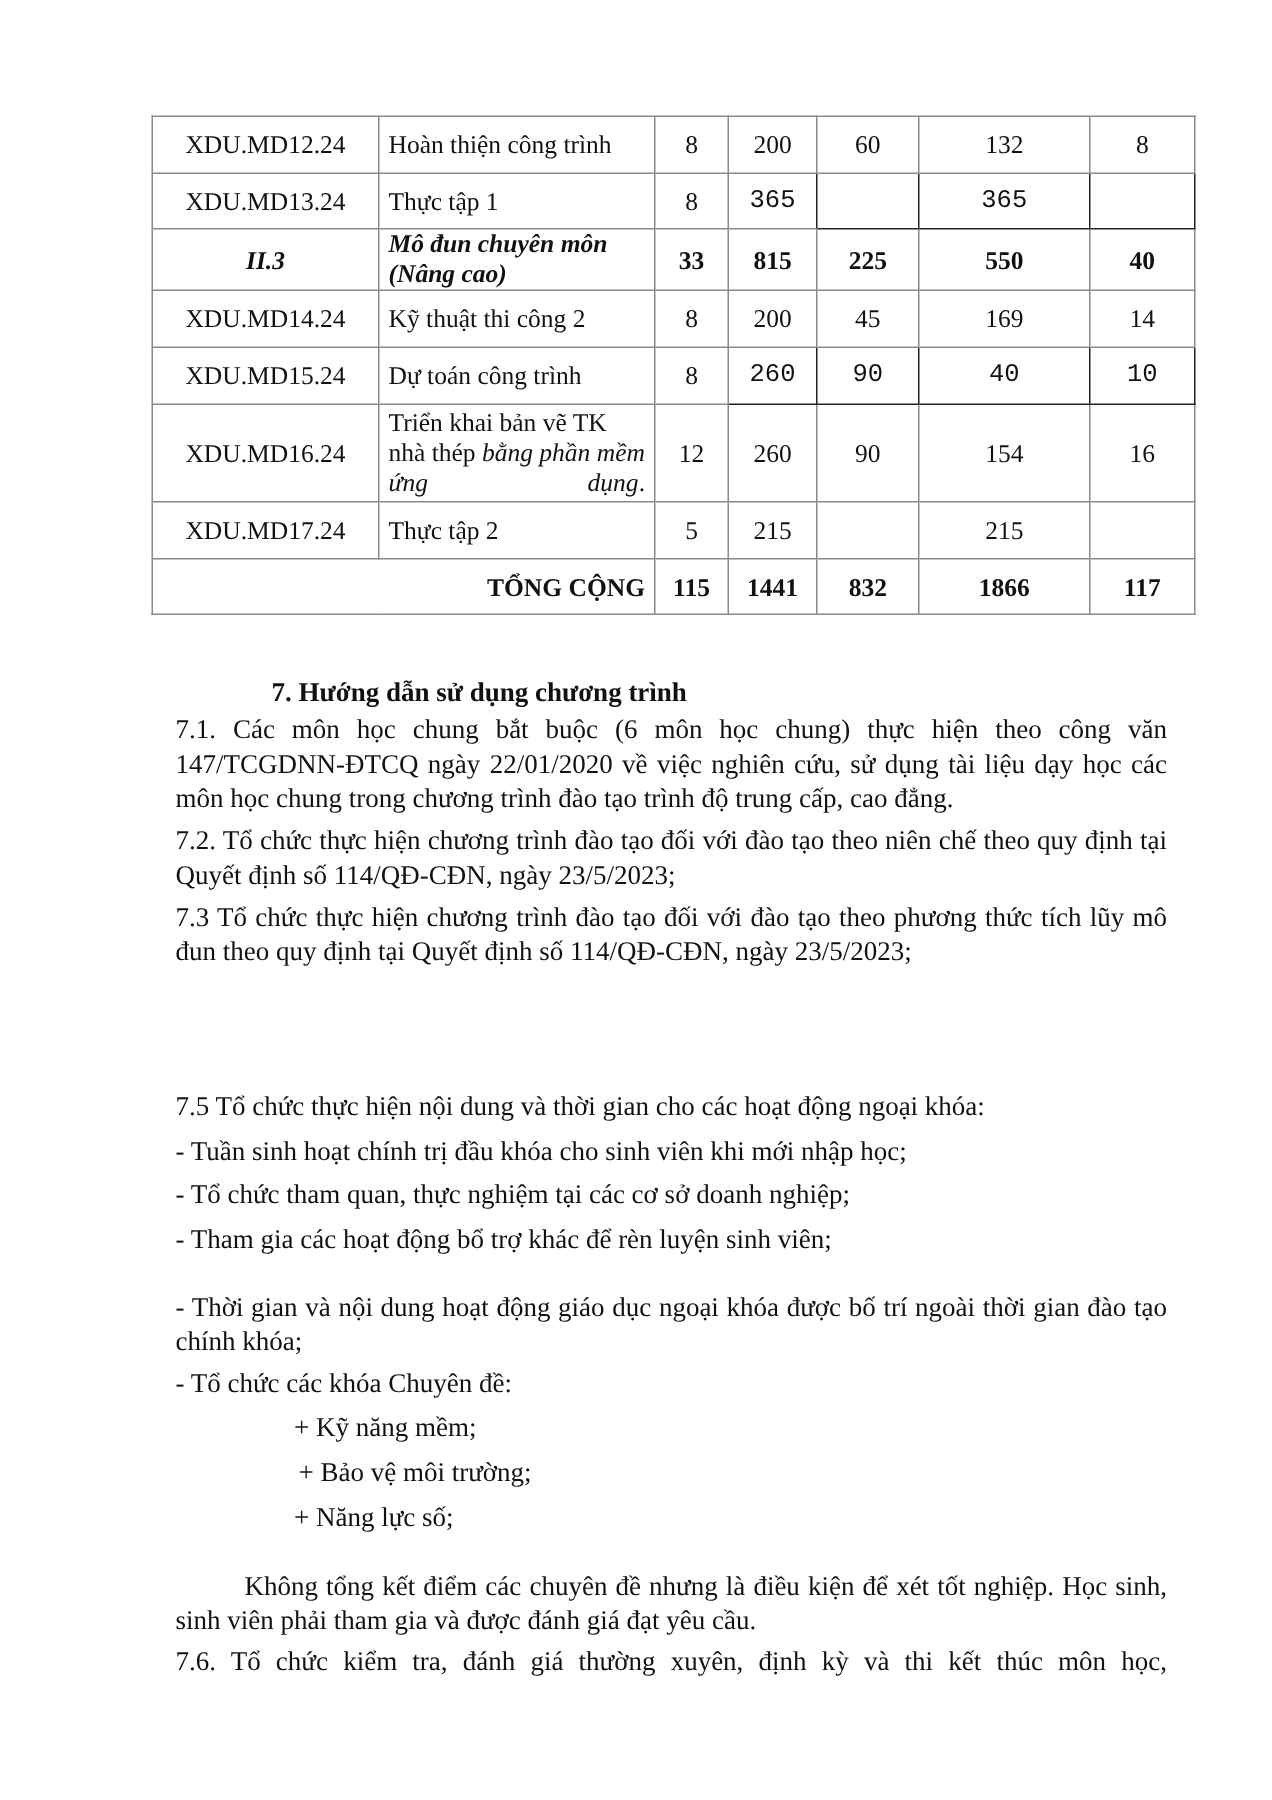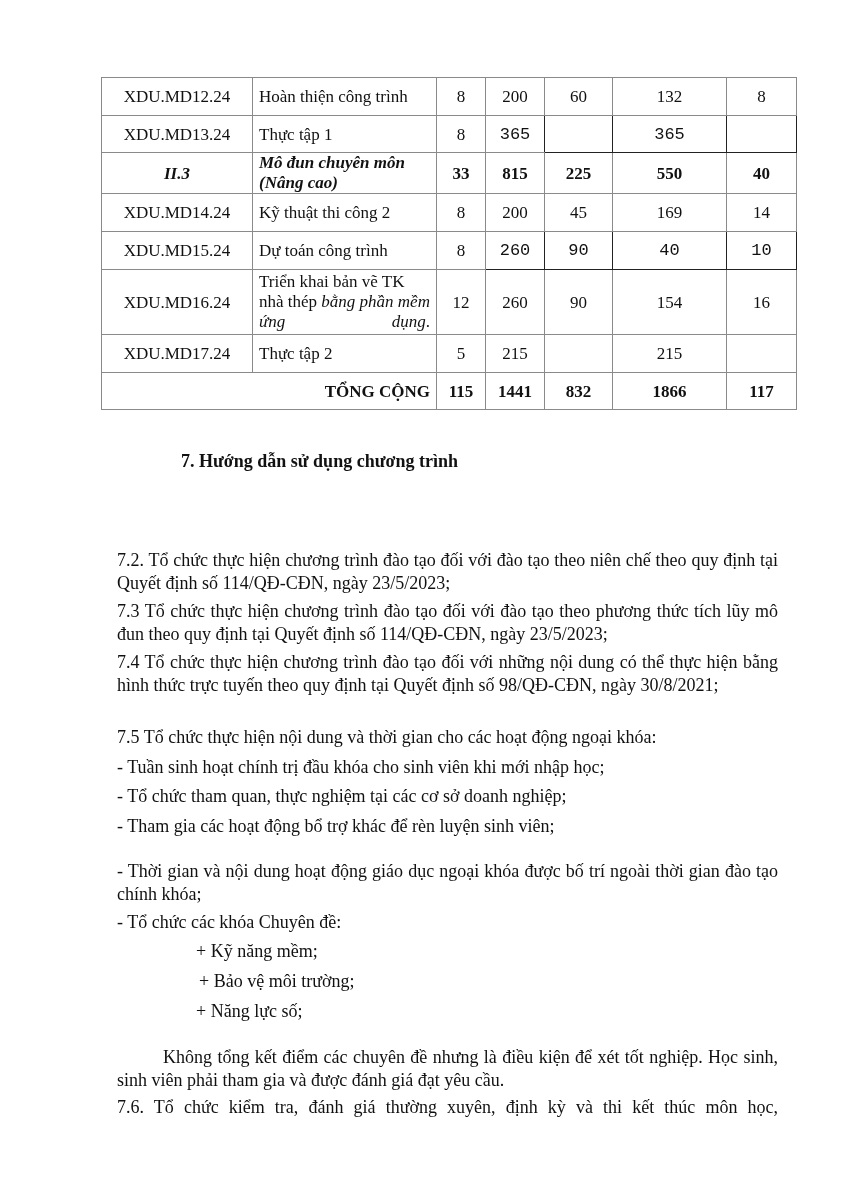--- a/index.html
+++ b/index.html
@@ -110,23 +110,23 @@
         <td class="num">1441</td>
         <td class="num">832</td>
         <td class="num">1866</td>
         <td class="num">117</td>
       </tr>
     </tbody>
   </table>
 
   <div class="heading" style="top:451px">7.  Hướng dẫn sử dụng chương trình</div>
 
+  <div class="txt just" style="top:475px">7.1. Các môn học chung bắt buộc (6 môn học chung) thực hiện theo công văn 147/TCGDNN-ĐTCQ ngày 22/01/2020 về việc nghiên cứu, sử dụng tài liệu dạy học các môn học chung trong chương trình đào tạo trình độ trung cấp, cao đẳng.</div>
   <div class="txt just" style="top:549px">7.2. Tổ chức thực hiện chương trình đào tạo đối với đào tạo theo niên chế theo quy định tại Quyết định số 114/QĐ-CĐN, ngày 23/5/2023;</div>
   <div class="txt just" style="top:600px">7.3 Tổ chức thực hiện chương trình đào tạo đối với đào tạo theo phương thức tích lũy mô đun theo quy định tại Quyết định số 114/QĐ-CĐN, ngày 23/5/2023;</div>
-  <div class="txt just" style="top:651px">7.4 Tổ chức thực hiện chương trình đào tạo đối với những nội dung có thể thực hiện bằng hình thức trực tuyến theo quy định tại Quyết định số 98/QĐ-CĐN, ngày 30/8/2021;</div>
   <div class="txt" style="top:726px">7.5 Tổ chức thực hiện nội dung và thời gian cho các hoạt động ngoại khóa:</div>
 
   <div class="txt" style="top:756px">- Tuần sinh hoạt chính trị đầu khóa cho sinh viên khi mới nhập học;</div>
   <div class="txt" style="top:785px">- Tổ chức tham quan, thực nghiệm tại các cơ sở doanh nghiệp;</div>
   <div class="txt" style="top:815px">- Tham gia các hoạt động bổ trợ khác để rèn luyện sinh viên;</div>
   <div class="txt just" style="top:860px">- Thời gian và nội dung hoạt động giáo dục ngoại khóa được bố trí ngoài thời gian đào tạo chính khóa;</div>
   <div class="txt" style="top:911px">- Tổ chức các khóa Chuyên đề:</div>
 
   <div class="sub" style="top:941px; left:182px">+ Kỹ năng mềm;</div>
   <div class="sub" style="top:971px; left:185px">+ Bảo vệ môi trường;</div>

